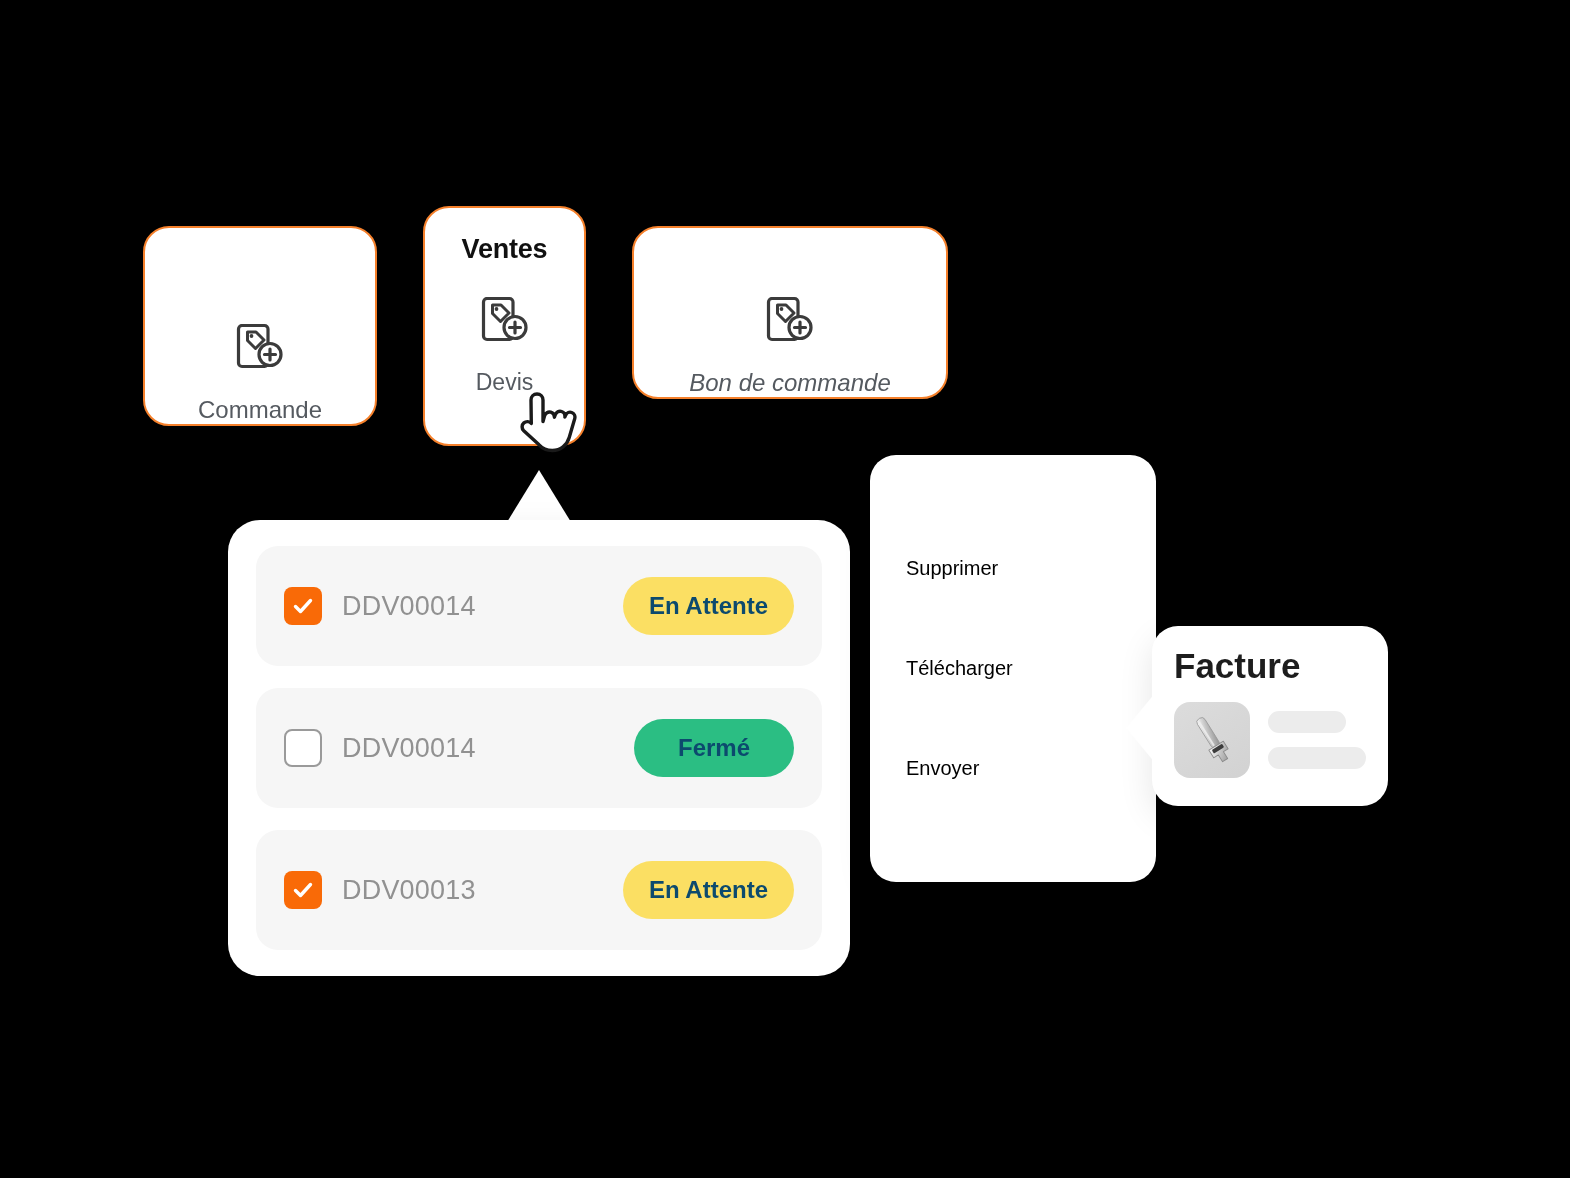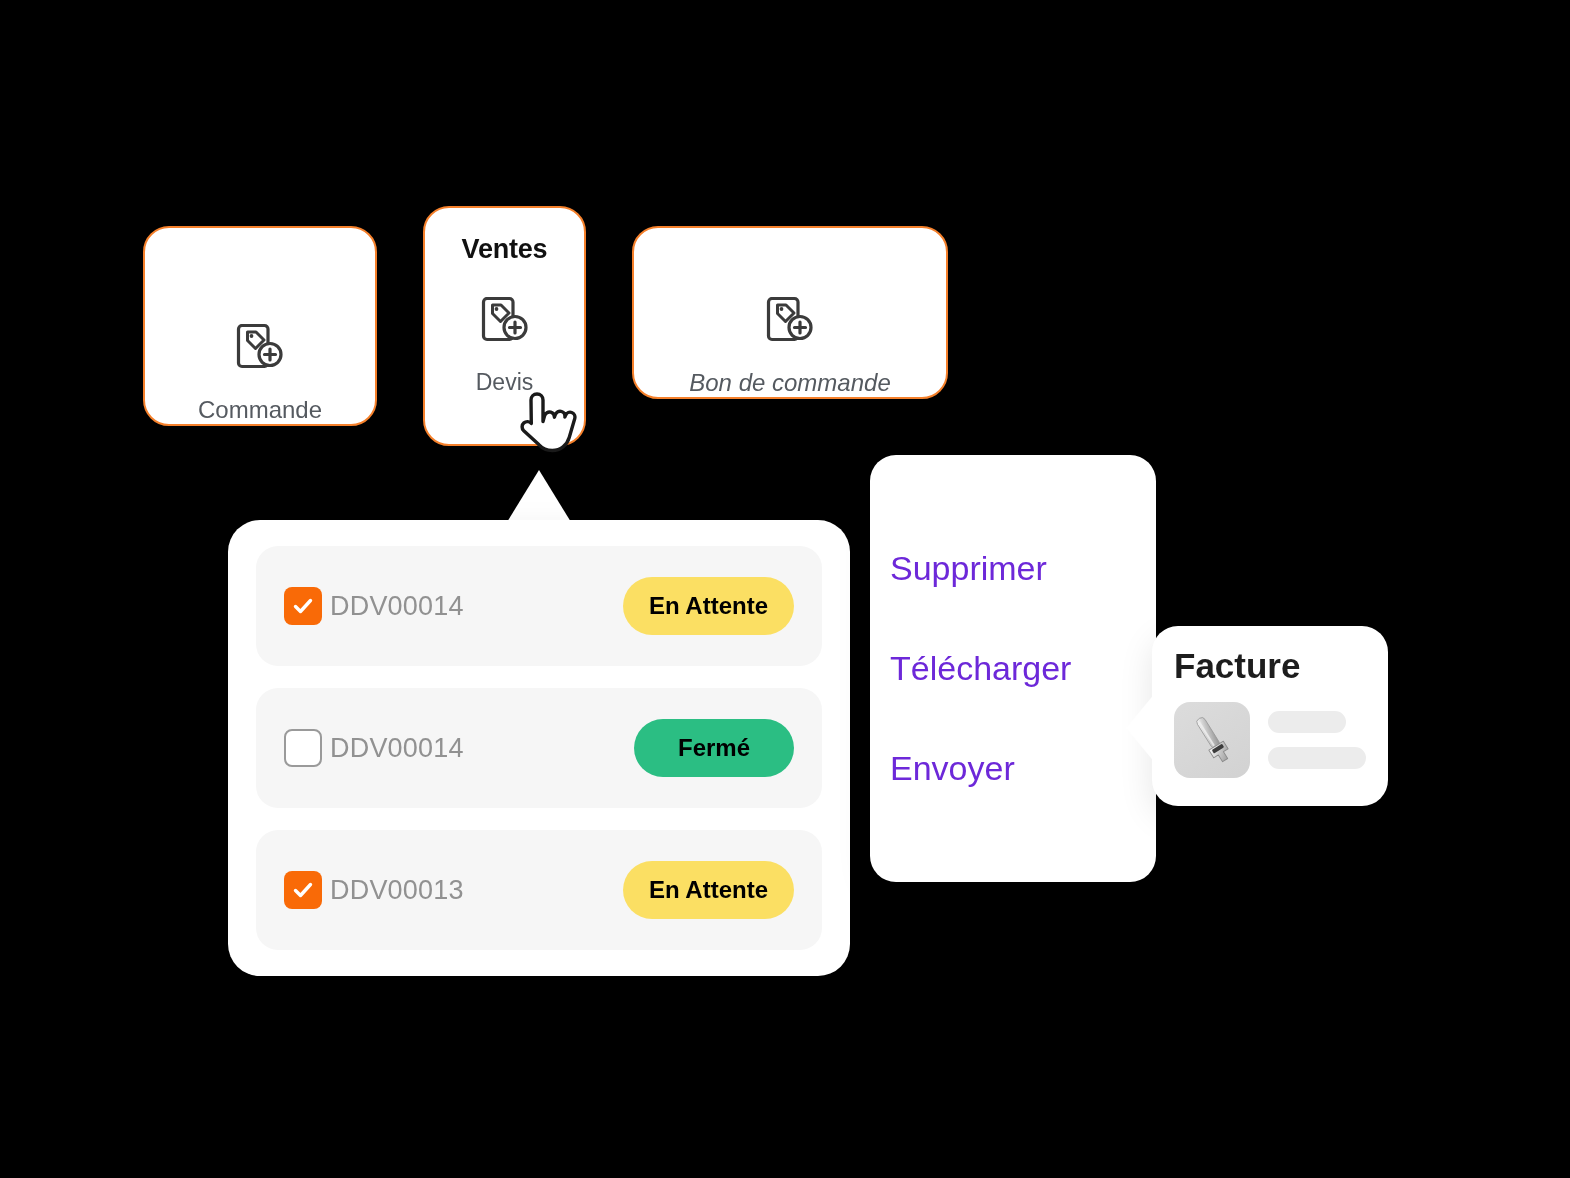--- a/index.html
+++ b/index.html
@@ -139,35 +139,35 @@
   }
 
   .checkbox.unchecked {
     background: #ffffff;
     border: 2px solid #9a9a9a;
   }
 
   .row-code {
     font-size: 27px;
     color: #919191;
-    margin-left: 8px;
+    margin-left: 20px;
     letter-spacing: 0.2px;
   }
 
   .status-badge {
     margin-left: auto;
     border-radius: 999px;
     height: 58px;
     min-width: 168px;
     display: flex;
     align-items: center;
     justify-content: center;
     font-size: 24px;
     font-weight: bold;
-    color: #000000;
+    color: #0c4a6e;
     padding: 0 26px;
   }
 
   .status-badge.pending { background: #FBDF63; }
   .status-badge.closed  { background: #2BBE83; min-width: 160px; }
 
   
   .context-menu {
     position: absolute;
     left: 870px;
@@ -181,23 +181,23 @@
     overflow: hidden;
     display: flex;
     flex-direction: column;
     justify-content: center;
   }
 
   .menu-item {
     height: 100px;
     display: flex;
     align-items: center;
-    padding-left: 20px;
-    font-size: 34px;
-    color: #6d28d9;
+    padding-left: 36px;
+    font-size: 20px;
+    color: #000000;
   }
 
   .menu-item.active {
     background: #FBEBE0;
   }
 
   
   .facture-card {
     position: absolute;
     left: 1152px;

